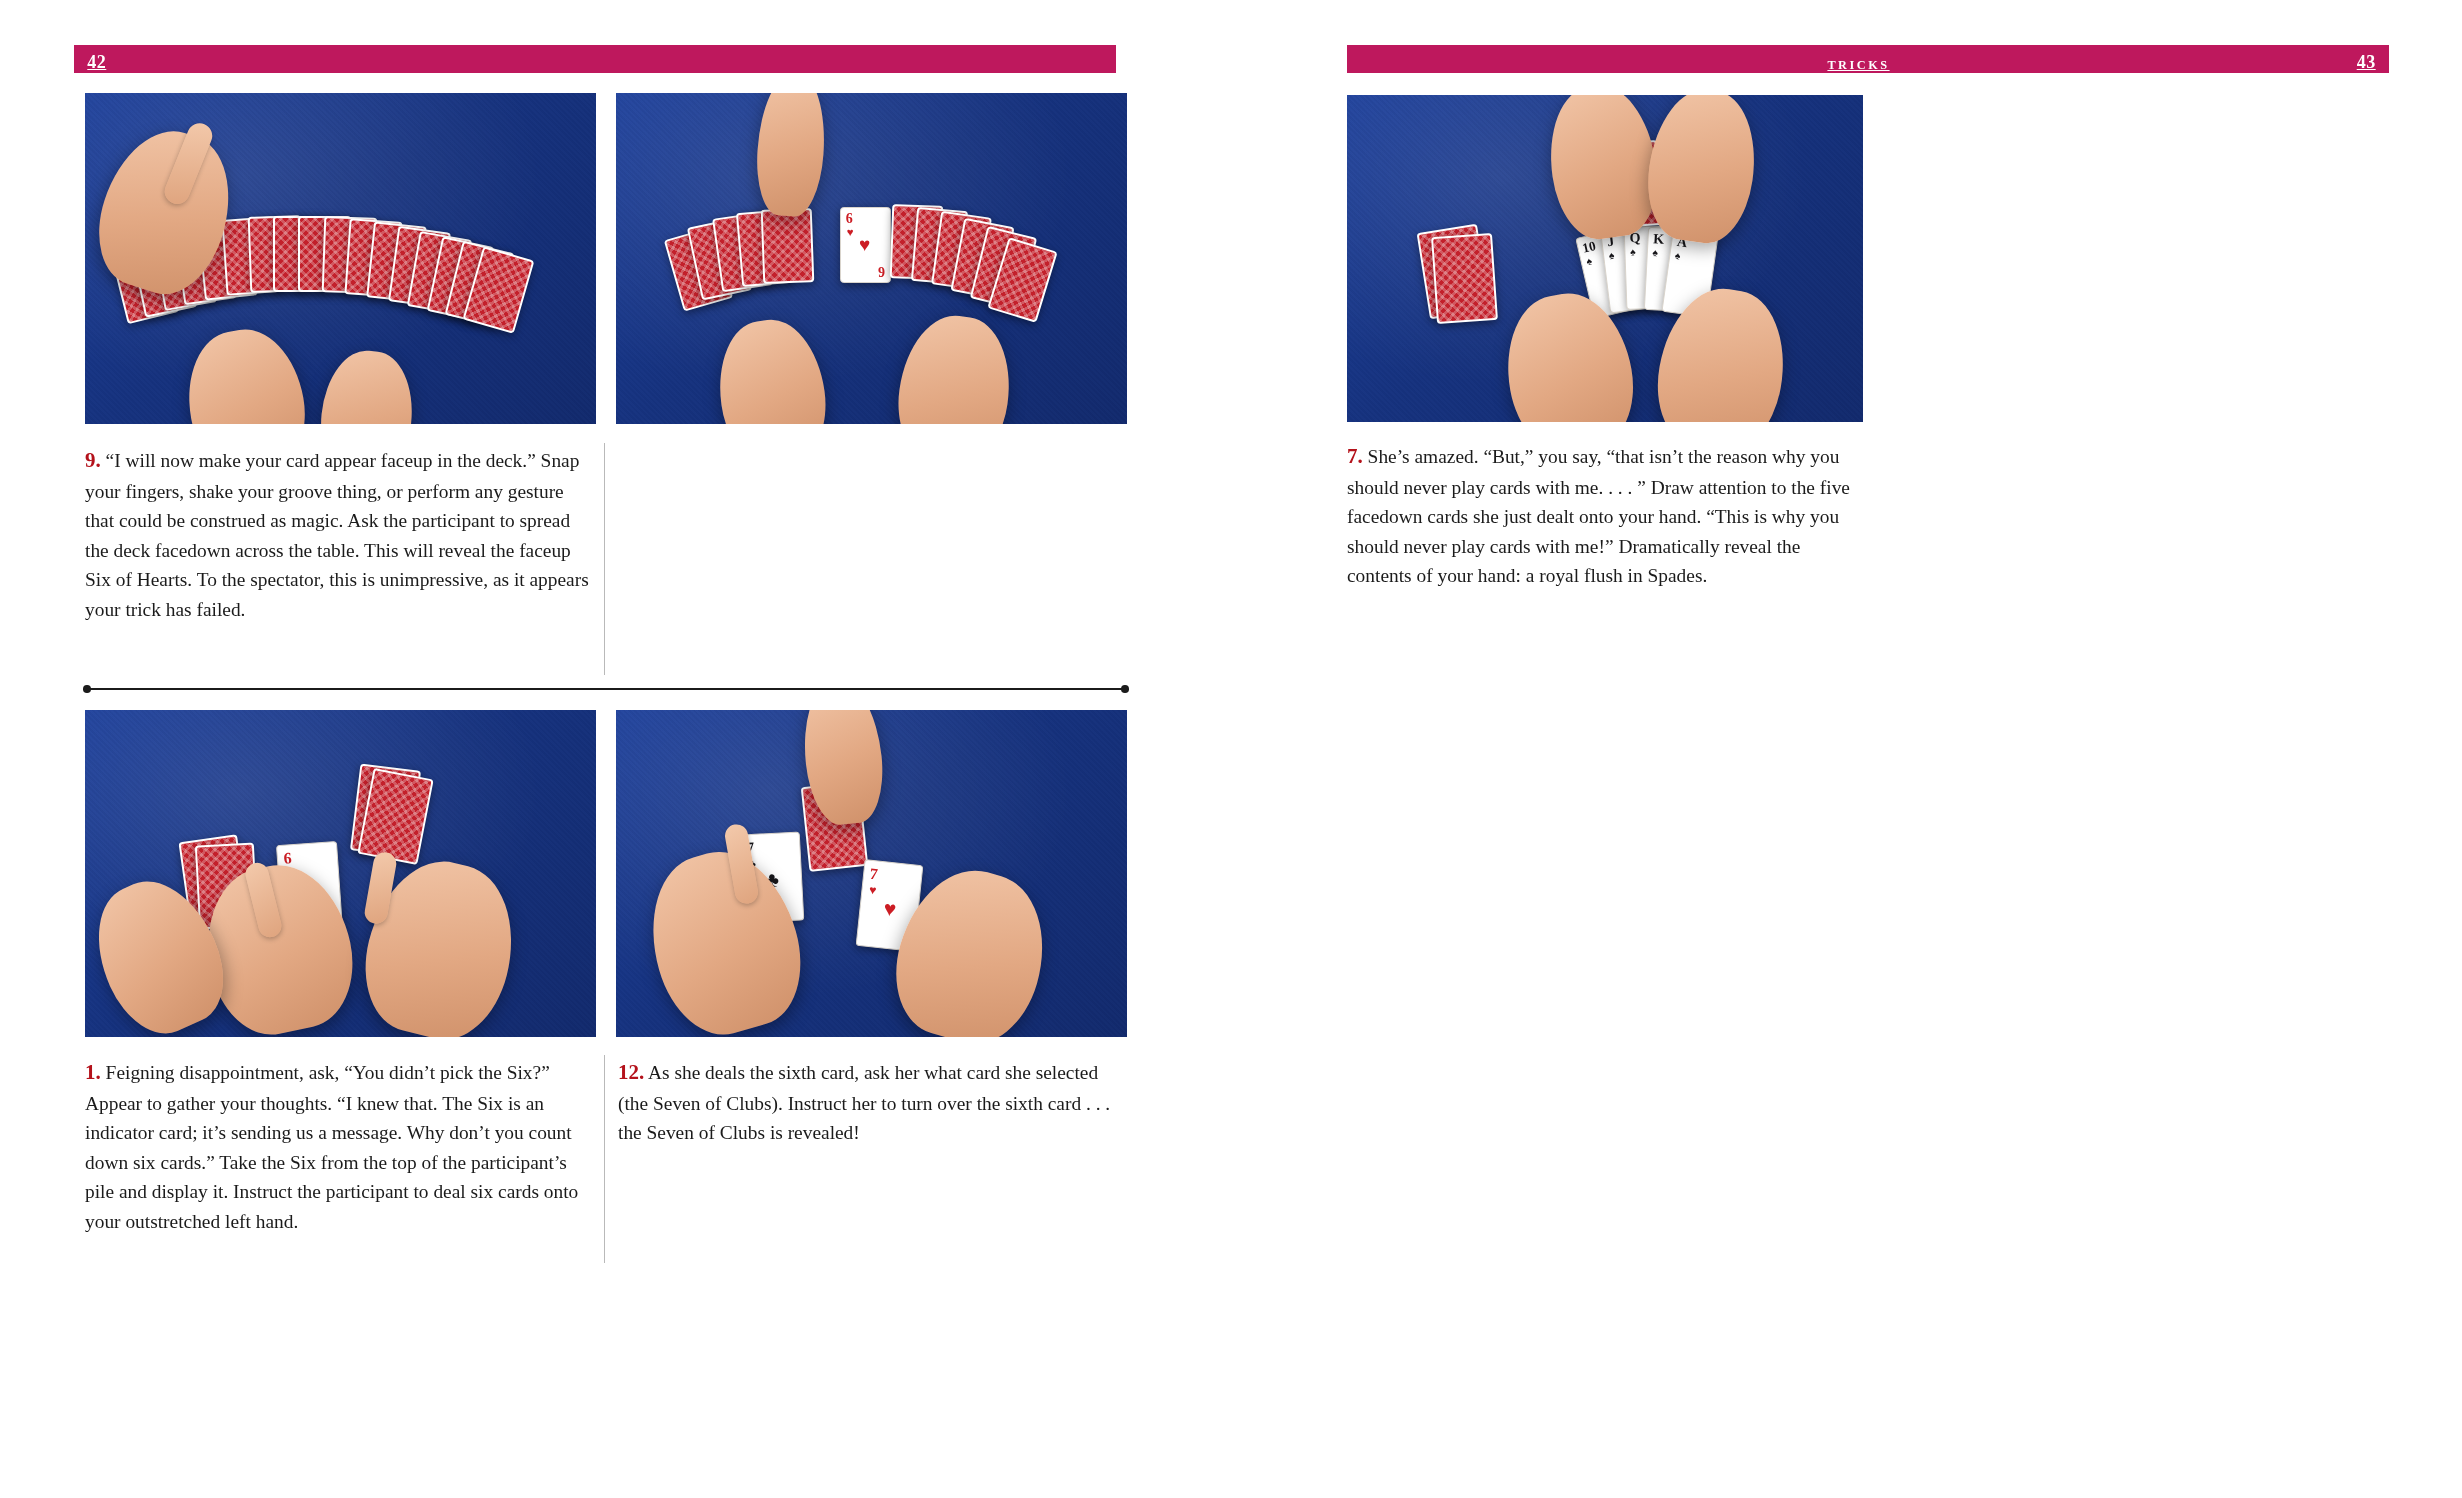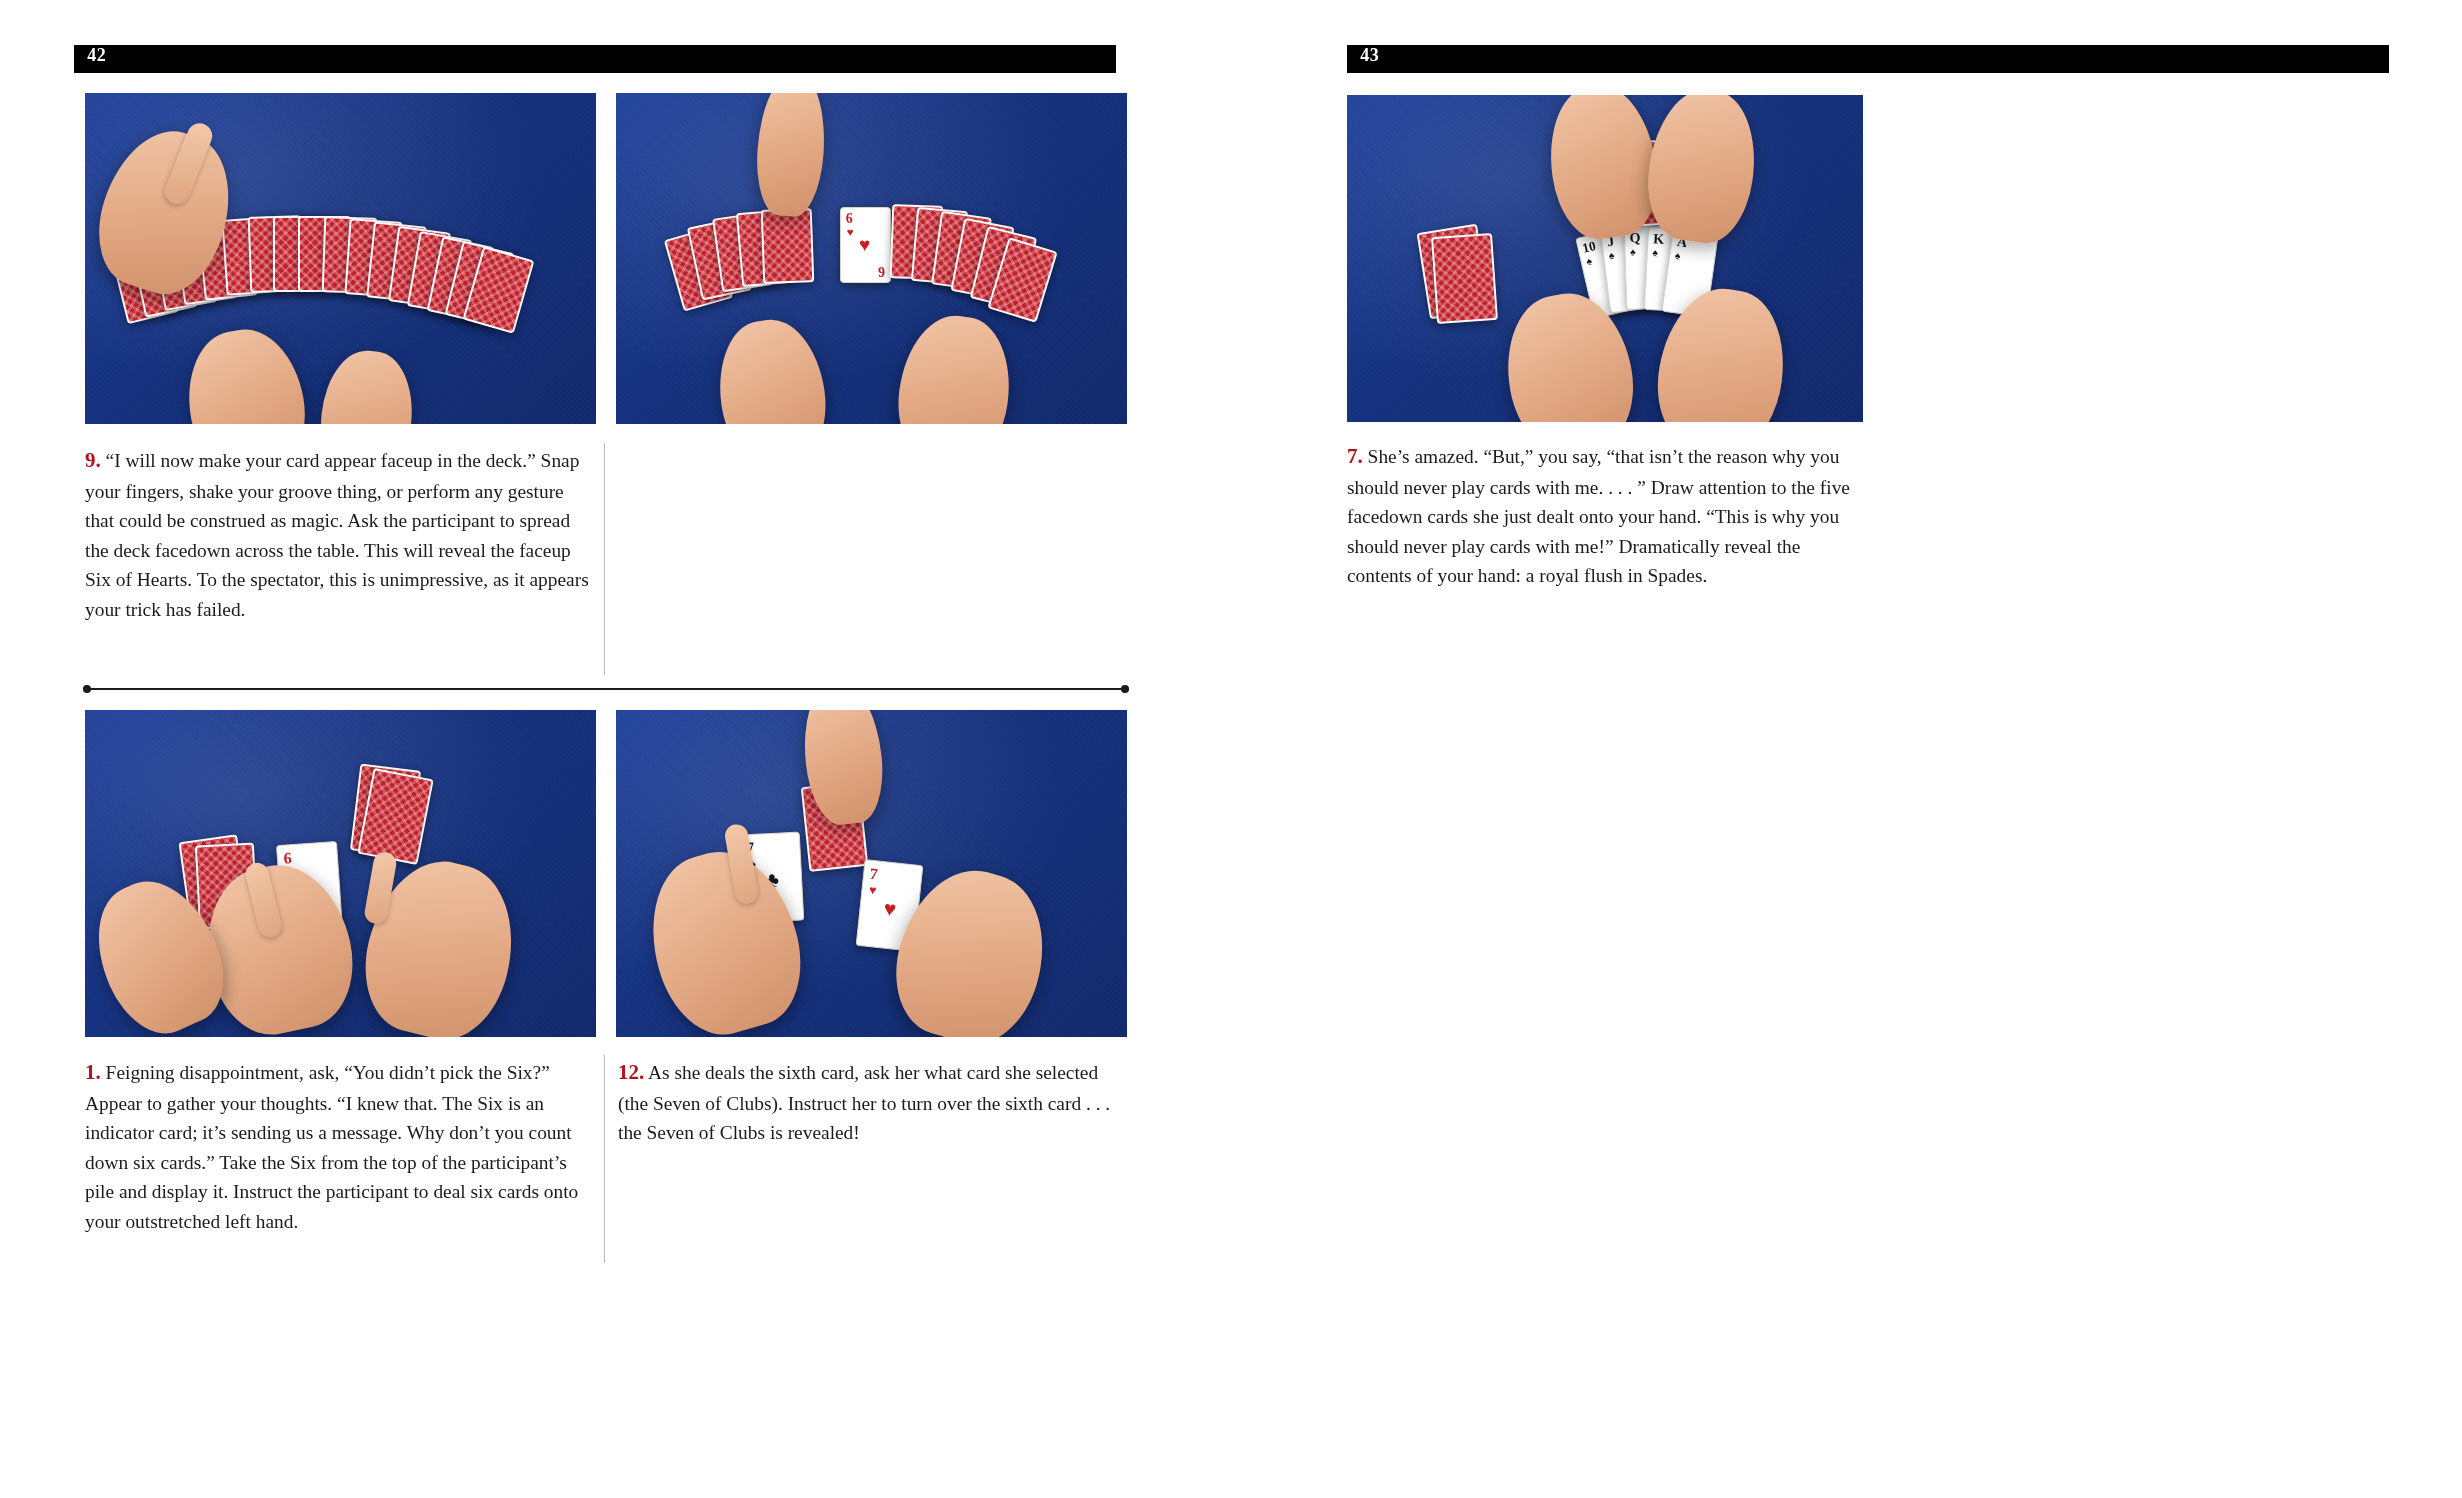--- a/index.html
+++ b/index.html
@@ -25,25 +25,26 @@
     height: 1498px;
     box-sizing: border-box;
   }
   .page-left { padding: 0; }
   .page-right { padding: 0; }
 
   
   .runhead {
     position: absolute;
     height: 28px;
-    background: #000000;
+    background: #be185d;
     color: #ffffff;
     display: flex;
-    align-items: flex-start;
+    align-items: flex-end;
     box-sizing: border-box;
+    text-decoration: underline;
   }
   .runhead-left {
     left: 74px;
     top: 45px;
     width: 1042px;
     padding: 0 13.3px;
   }
   .runhead-right {
     left: 116px;
     top: 45px;
@@ -289,20 +290,21 @@
       <span class="num">12.</span>
       <span>As she deals the sixth card, ask her what card she selected (the Seven of Clubs). Instruct her to turn over the sixth card . . . the Seven of Clubs is revealed!</span>
     </div>
 
     <div class="divider-v" style="left:604px; top:1055px; height:208px;"></div>
   </div>
 
   <div class="page page-right">
 
     <div class="runhead runhead-right">
+      <span class="runtitle">Tricks</span>
       <span class="folio">43</span>
     </div>
 
     <div class="photo" style="left:116px; top:95px; width:516px; height:327px;">
       <div class="felt"></div>
       <div class="pcard back" style="left:76px; top:133px; width:57px; height:83px; transform:rotate(-9deg);"></div>
       <div class="pcard back" style="left:87px; top:140px; width:57px; height:83px; transform:rotate(-4deg);"></div>
       <div class="pcard" style="left:237px; top:137px; width:44px; height:81px; transform:rotate(-13deg);">
         <span class="pip black" style="left:3.8px; top:3.8px; font-size:13.3px;">10</span>
         <span class="pip black" style="left:4.7px; top:20px; font-size:10.4px;">♠</span>

